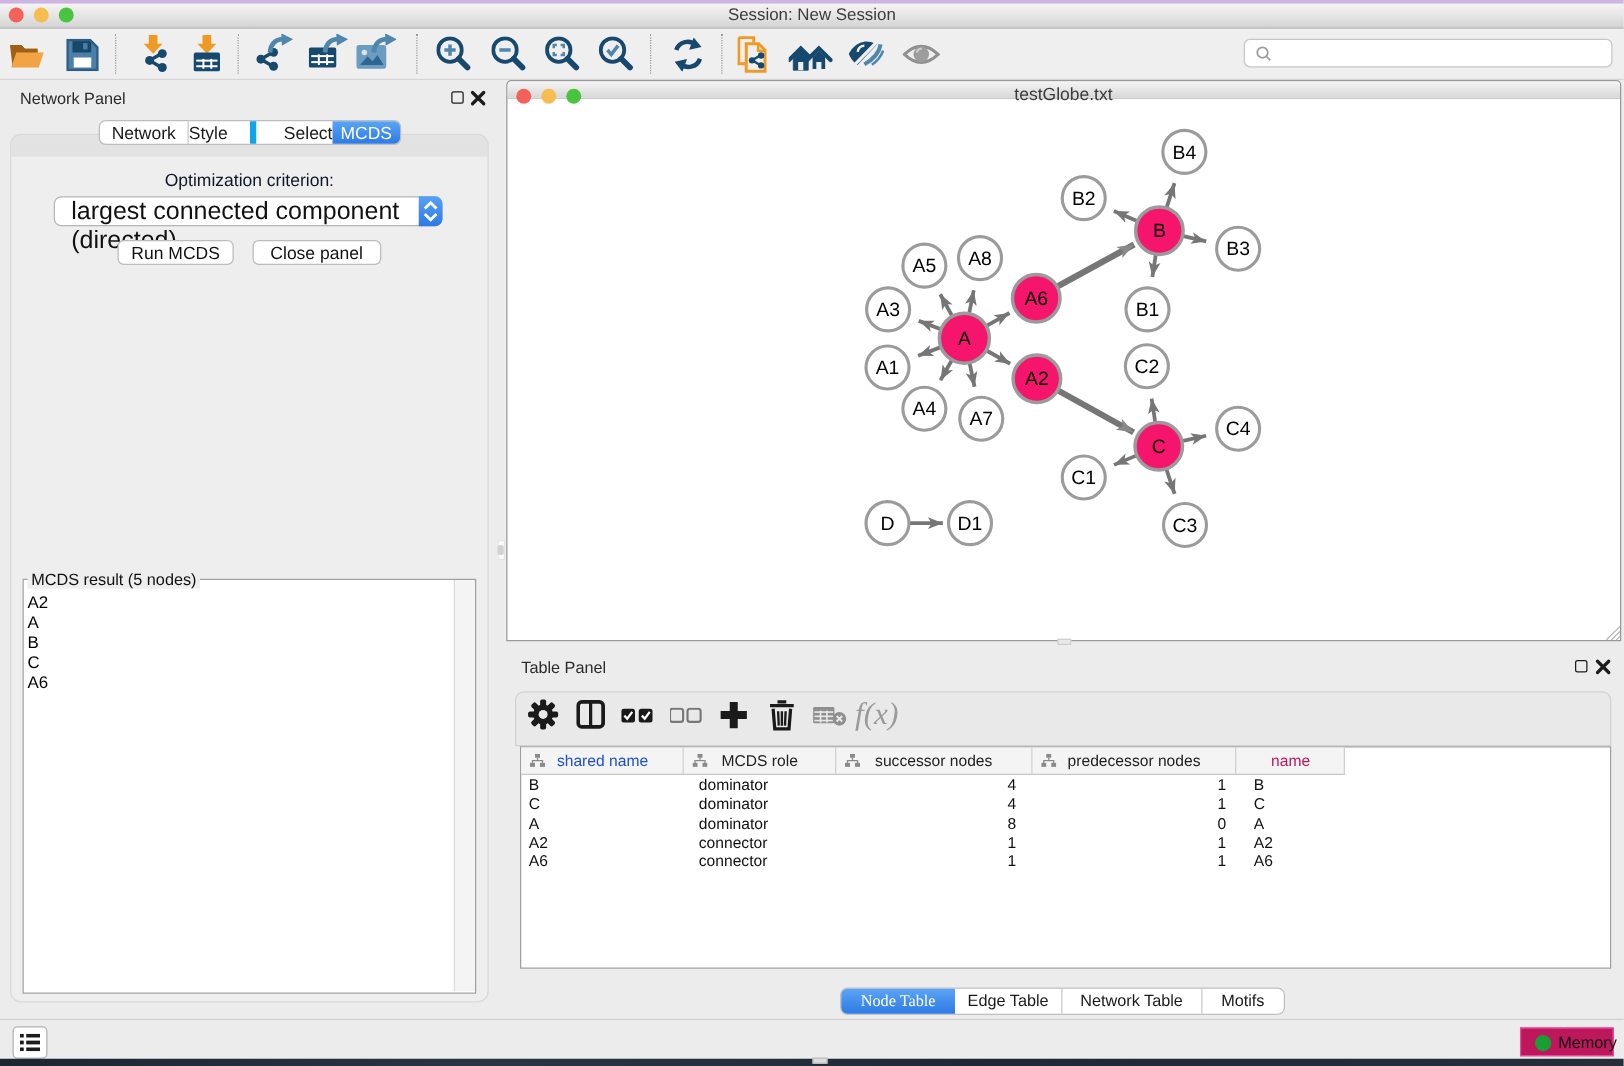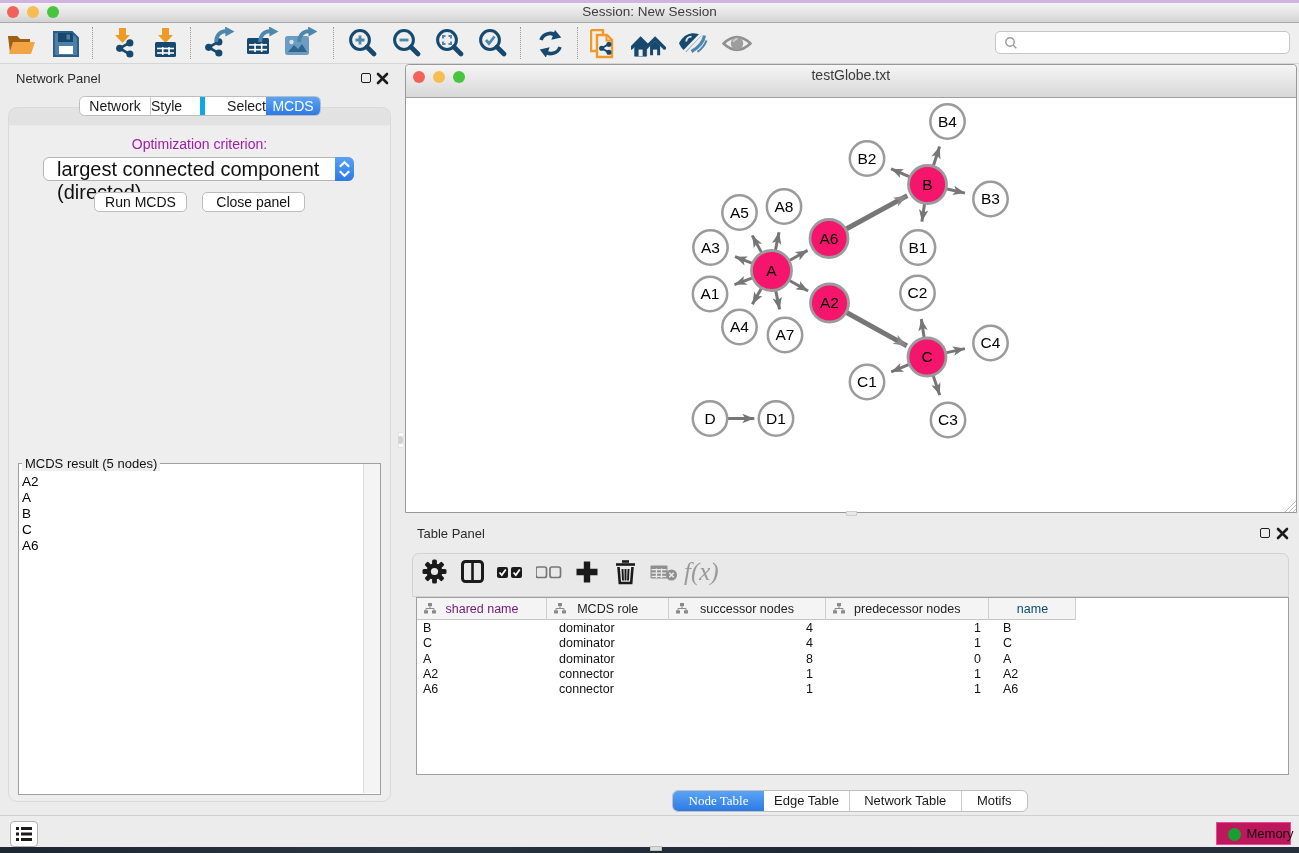--- a/index.html
+++ b/index.html
@@ -178,42 +178,42 @@
 
 <div class="abs" style="left:8px;top:107px;width:383px;height:695px;background:linear-gradient(180deg,#e3e3e3 0px,#e2e2e2 17px,#eeeeee 18px,#eeeeee 100%);border:1px solid #dadada;border-radius:9px;"></div>
 
 <div class="abs" style="left:79px;top:95.5px;width:242px;height:20px;background:#fff;border:1px solid #bdbdbd;border-radius:5.5px;display:flex;font-size:14px;color:#1a1a1a;">
   <div style="width:71px;text-align:center;line-height:19px;border-right:1px solid #c9c9c9;">Network</div>
   <div style="width:54px;text-align:left;line-height:19px;border-right:5px solid #0ea5e9;">Style</div>
   <div style="width:61px;text-align:right;line-height:19px;">Select</div>
   <div style="flex:1;text-align:center;line-height:19px;background:linear-gradient(180deg,#5ba4f5,#2d7ae4);color:#fff;border-radius:0 4.5px 4.5px 0;">MCDS</div>
 </div>
 
-<div class="abs" style="left:8px;top:136px;width:383px;text-align:center;font-size:14px;color:#a21caf;">Optimization criterion:</div>
+<div class="abs" style="left:8px;top:136px;width:383px;text-align:center;font-size:14px;color:#0f172a;">Optimization criterion:</div>
 
 <div class="abs" style="left:43px;top:156.5px;width:310.5px;height:24px;background:#fff;border:1px solid #b5b5b5;border-radius:6px;">
   <div class="abs" style="left:13px;top:0;font-size:20px;line-height:23px;color:#111;">largest connected component (directed)</div>
   <div class="abs" style="right:-1px;top:-1px;width:19px;height:24px;background:linear-gradient(180deg,#58a2f5,#2c79e4);border-radius:0 6px 6px 0;">
     <svg width="19" height="24" viewBox="0 0 19 24">
         <path d="M4.8 9.8 L9.5 5.2 L14.2 9.8" fill="none" stroke="#fff" stroke-width="2.2"></path>
         <path d="M4.8 14.2 L9.5 18.8 L14.2 14.2" fill="none" stroke="#fff" stroke-width="2.2"></path>
       </svg>
   </div>
 </div>
 
 <div class="abs" style="left:94px;top:192px;width:93px;height:19.5px;background:#fff;border:1px solid #bcbcbc;border-radius:5px;text-align:center;font-size:14px;line-height:18px;color:#111;">Run MCDS</div>
 <div class="abs" style="left:201.5px;top:192px;width:103.5px;height:19.5px;background:#fff;border:1px solid #bcbcbc;border-radius:5px;text-align:center;font-size:14px;line-height:18px;color:#111;">Close panel</div>
 
 <div class="abs" style="left:17.5px;top:462.5px;width:363.5px;height:332px;border:1px solid #a0a0a0;background:#fff;"></div>
 <div class="abs" style="left:363px;top:464px;width:16.5px;height:329px;background:#f4f4f4;border-left:1px solid #dcdcdc;"></div>
 <div class="abs" style="left:22px;top:455.5px;font-size:13px;color:#111;background:#eeeeee;padding:0 3px;">MCDS result (5 nodes)</div>
 <div class="abs" style="left:22px;top:473.5px;font-size:13.5px;line-height:16px;color:#000;">A2<br>A<br>B<br>C<br>A6</div>
 
 <div class="abs" style="left:404.5px;top:64px;width:892.5px;height:449px;border:1px solid #989898;background:#fff;border-radius:4px 4px 0 0;">
-  <div class="abs" style="left:0;top:0;width:890.5px;height:33px;background:linear-gradient(180deg,#f5f5f5,#d8d8d8);border-bottom:1px solid #9f9f9f;border-radius:4px 4px 0 0;">
+  <div class="abs" style="left:0;top:0;width:890.5px;height:14px;background:linear-gradient(180deg,#f5f5f5,#d8d8d8);border-bottom:1px solid #9f9f9f;border-radius:4px 4px 0 0;">
     <div class="abs" style="left:7px;top:5.5px;width:12px;height:12px;border-radius:50%;background:#f3615b;"></div>
     <div class="abs" style="left:27px;top:5.5px;width:12px;height:12px;border-radius:50%;background:#f6be50;"></div>
     <div class="abs" style="left:47px;top:5.5px;width:12px;height:12px;border-radius:50%;background:#48c43f;"></div>
     <div class="abs" style="left:0;top:0;width:100%;height:21px;text-align:center;font-size:14px;line-height:21px;color:#3a3a3a;">testGlobe.txt</div>
   </div>
   <svg class="abs" style="left:0;top:21.5px;" width="890" height="426" viewBox="405.5 85.5 890 426">
 <defs>
         <marker id="ar" markerUnits="userSpaceOnUse" markerWidth="15" markerHeight="12" refX="12.5" refY="5.25" orient="auto">
           <path d="M0.5,0.5 L12.5,5.25 L0.5,10 L3.5,5.25 Z" fill="#767676"></path>
         </marker>
@@ -348,21 +348,21 @@
       <rect x="1.5" y="8.4" width="15" height="1.3"></rect>
       <rect x="1.5" y="11.8" width="15" height="1.3"></rect>
       <rect x="5.8" y="4.5" width="1.3" height="9.5"></rect>
       <rect x="10.9" y="4.5" width="1.3" height="9.5"></rect>
     </g>
     <circle cx="21.5" cy="11" r="5.5" fill="#8f8f8f"></circle>
     <path d="M19.3,8.8 L23.7,13.2 M23.7,8.8 L19.3,13.2" stroke="#e9e9e9" stroke-width="1.6"></path>
   </svg>
 <div class="abs" style="left:684px;top:558px;font-family:'Liberation Serif',serif;font-style:italic;font-size:25px;color:#9a9a9a;">f(x)</div>
 <div class="abs" style="left:417px;top:597.5px;width:130px;height:22px;border-right:1px solid #cfcfcf;"></div>
-<div class="abs" style="left:417px;top:602px;width:130px;text-align:center;font-size:12.5px;color:#701a75;">shared name</div>
+<div class="abs" style="left:417px;top:602px;width:130px;text-align:center;font-size:12.5px;color:#1d4ed8;">shared name</div>
 <svg class="abs" style="left:424px;top:603px;" width="12" height="11" viewBox="0 0 12 11">
     <g fill="#8a8a8a">
       <rect x="4" y="0" width="4" height="3.2"></rect>
       <rect x="0" y="7.3" width="4" height="3.2"></rect>
       <rect x="8" y="7.3" width="4" height="3.2"></rect>
       <path d="M6,3 V5.5 M2,7.5 V5.5 H10 V7.5" stroke="#8a8a8a" stroke-width="1" fill="none"></path>
     </g>
   </svg>
 <div class="abs" style="left:547px;top:597.5px;width:121.5px;height:22px;border-right:1px solid #cfcfcf;"></div>
 <div class="abs" style="left:547px;top:602px;width:121.5px;text-align:center;font-size:12.5px;color:#222;">MCDS role</div>
@@ -388,21 +388,21 @@
 <div class="abs" style="left:825.5px;top:602px;width:163.5px;text-align:center;font-size:12.5px;color:#222;">predecessor nodes</div>
 <svg class="abs" style="left:832.5px;top:603px;" width="12" height="11" viewBox="0 0 12 11">
     <g fill="#8a8a8a">
       <rect x="4" y="0" width="4" height="3.2"></rect>
       <rect x="0" y="7.3" width="4" height="3.2"></rect>
       <rect x="8" y="7.3" width="4" height="3.2"></rect>
       <path d="M6,3 V5.5 M2,7.5 V5.5 H10 V7.5" stroke="#8a8a8a" stroke-width="1" fill="none"></path>
     </g>
   </svg>
 <div class="abs" style="left:989px;top:597.5px;width:87px;height:22px;border-right:1px solid #cfcfcf;"></div>
-<div class="abs" style="left:989px;top:602px;width:87px;text-align:center;font-size:12.5px;color:#0c4a6e;padding-left:0px;">name</div>
+<div class="abs" style="left:989px;top:602px;width:87px;text-align:center;font-size:12.5px;color:#be185d;padding-left:0px;">name</div>
 <div class="abs" style="left:423px;top:620.7px;font-size:12.5px;color:#111;">B</div>
 <div class="abs" style="left:559px;top:620.7px;font-size:12.5px;color:#111;">dominator</div>
 <div class="abs" style="left:713px;top:620.7px;width:100px;text-align:right;font-size:12.5px;color:#111;">4</div>
 <div class="abs" style="left:881px;top:620.7px;width:100px;text-align:right;font-size:12.5px;color:#111;">1</div>
 <div class="abs" style="left:1003px;top:620.7px;font-size:12.5px;color:#111;">B</div>
 <div class="abs" style="left:423px;top:636.1px;font-size:12.5px;color:#111;">C</div>
 <div class="abs" style="left:559px;top:636.1px;font-size:12.5px;color:#111;">dominator</div>
 <div class="abs" style="left:713px;top:636.1px;width:100px;text-align:right;font-size:12.5px;color:#111;">4</div>
 <div class="abs" style="left:881px;top:636.1px;width:100px;text-align:right;font-size:12.5px;color:#111;">1</div>
 <div class="abs" style="left:1003px;top:636.1px;font-size:12.5px;color:#111;">C</div>

